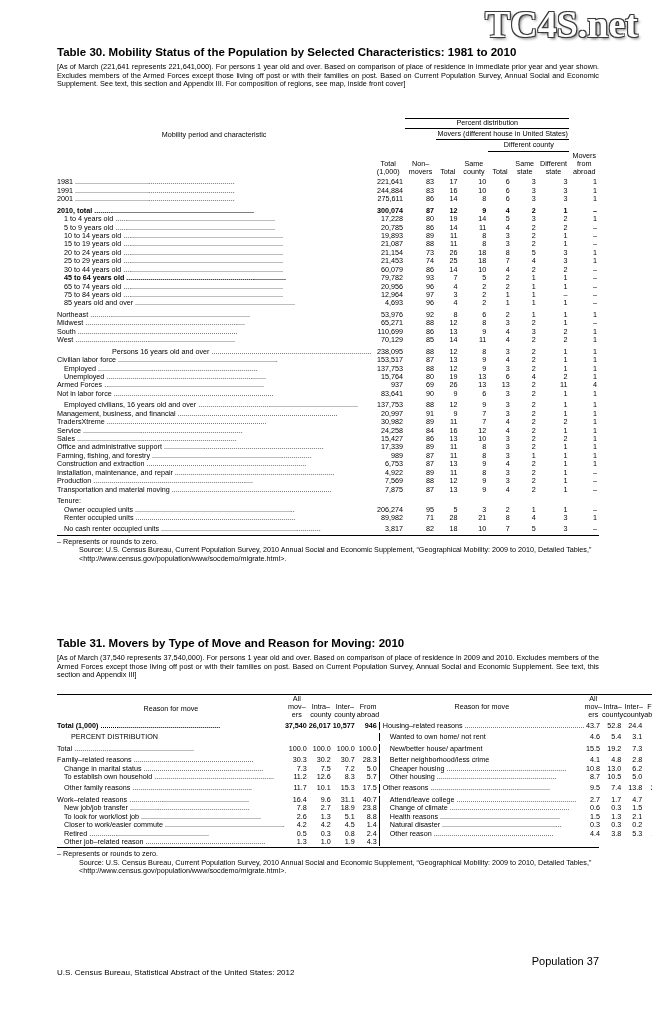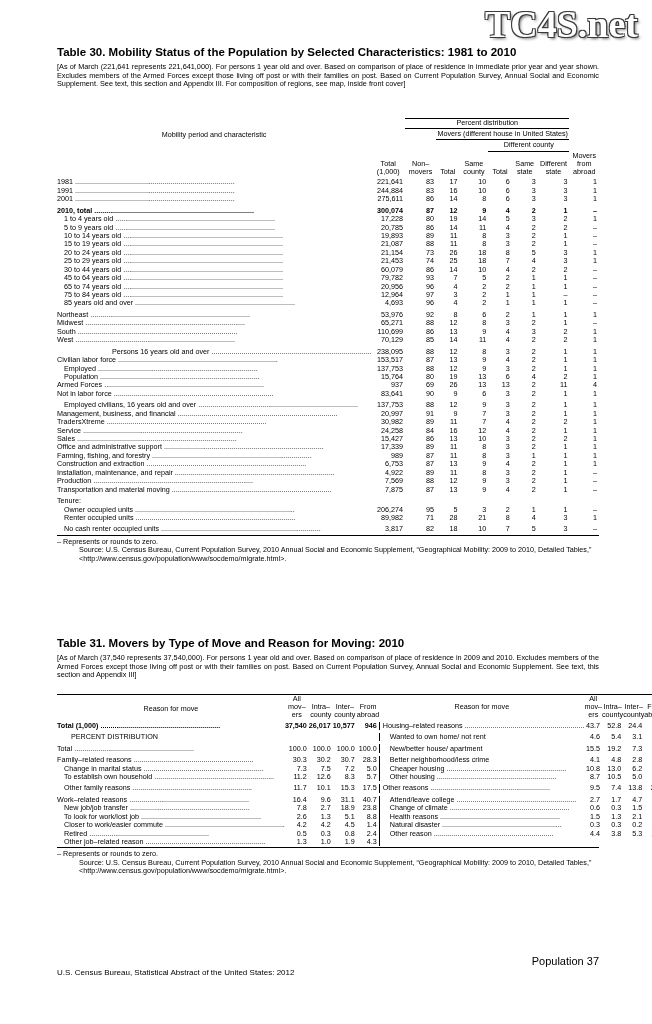--- a/index.html
+++ b/index.html
@@ -264,21 +264,21 @@
             <td class="num">60,079</td>
             <td class="num">86</td>
             <td class="num">14</td>
             <td class="num">10</td>
             <td class="num">4</td>
             <td class="num">2</td>
             <td class="num">2</td>
             <td class="num">–</td>
           </tr>
           <tr class="row">
-            <td class="lbl" style="padding-left: 7px; overflow: hidden; white-space: nowrap;"><span style="display: inline-block; white-space: nowrap;">45 to 64 years old ................................................................................</span></td>
+            <td class="lbl" style="padding-left: 7px; overflow: hidden; white-space: nowrap; font-weight: bold;"><span style="display: inline-block; white-space: nowrap;">45 to 64 years old ................................................................................</span></td>
             <td class="num">79,782</td>
             <td class="num">93</td>
             <td class="num">7</td>
             <td class="num">5</td>
             <td class="num">2</td>
             <td class="num">1</td>
             <td class="num">1</td>
             <td class="num">–</td>
           </tr>
           <tr class="row">
@@ -385,21 +385,21 @@
             <td class="num">137,753</td>
             <td class="num">88</td>
             <td class="num">12</td>
             <td class="num">9</td>
             <td class="num">3</td>
             <td class="num">2</td>
             <td class="num">1</td>
             <td class="num">1</td>
           </tr>
           <tr class="row">
-            <td class="lbl" style="padding-left: 7px; overflow: hidden; white-space: nowrap;"><span style="display: inline-block; white-space: nowrap;">Population ................................................................................</span></td>
+            <td class="lbl" style="padding-left: 7px; overflow: hidden; white-space: nowrap;"><span style="display: inline-block; white-space: nowrap;">Unemployed ................................................................................</span></td>
             <td class="num">15,764</td>
             <td class="num">80</td>
             <td class="num">19</td>
             <td class="num">13</td>
             <td class="num">6</td>
             <td class="num">4</td>
             <td class="num">2</td>
             <td class="num">1</td>
           </tr>
           <tr class="row">

